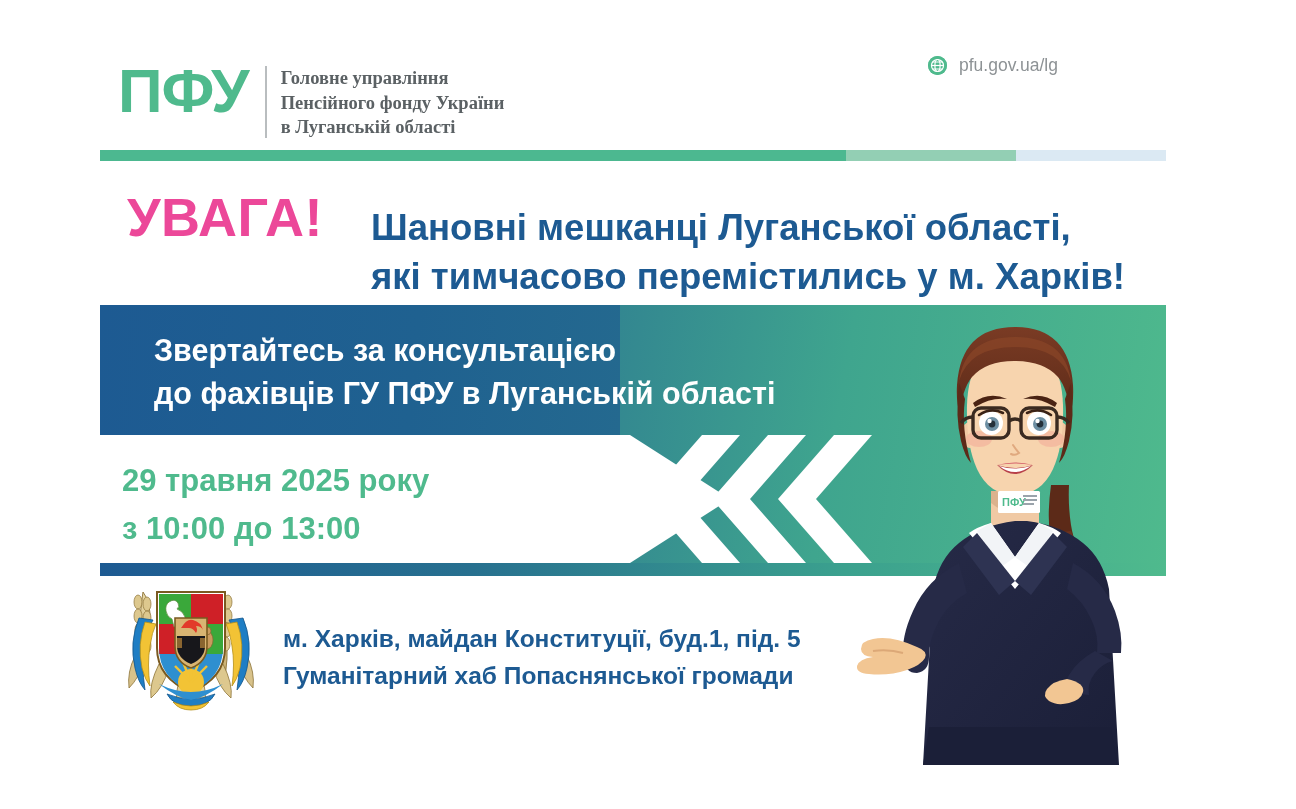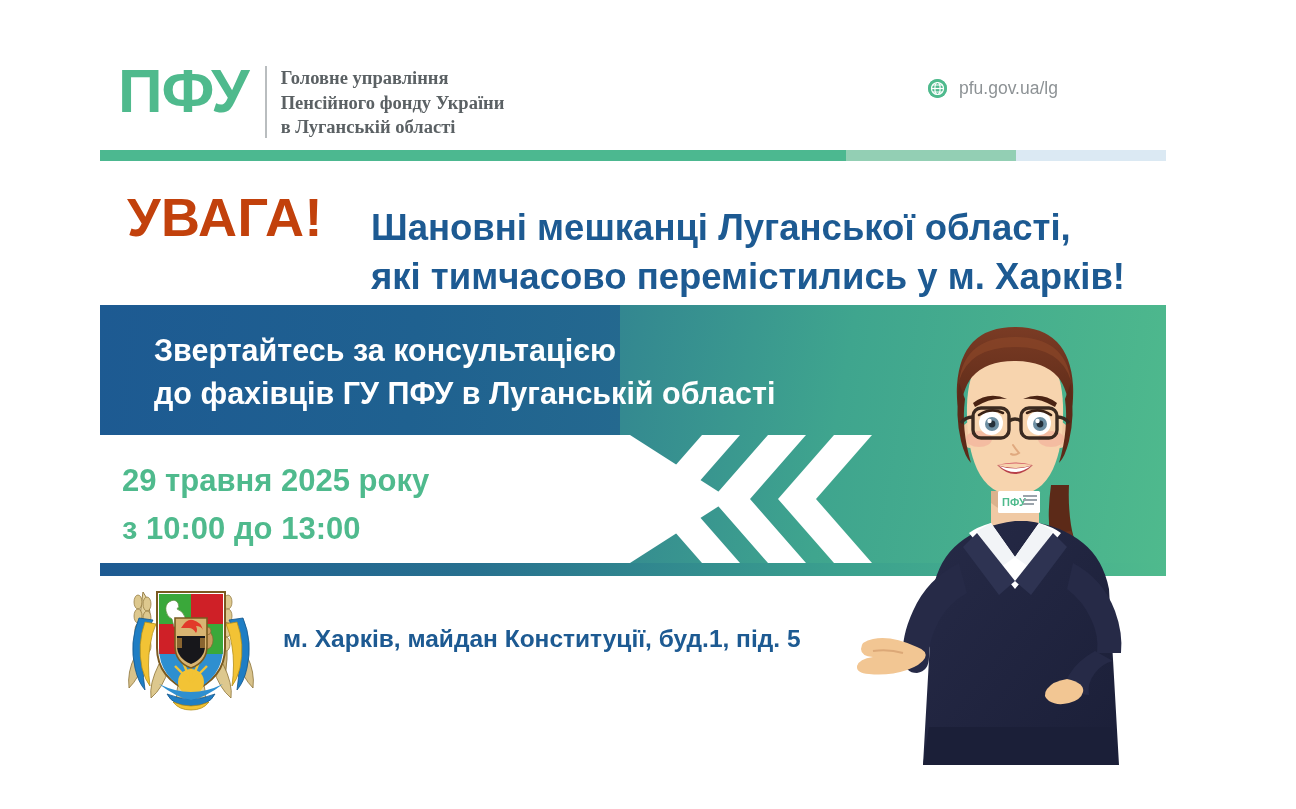--- a/index.html
+++ b/index.html
@@ -57,21 +57,21 @@
     font-weight: 700;
     color: #5b6164;
     line-height: 1.33;
     white-space: nowrap;
     font-family: Liberation Serif, serif;
   }
 
   
   .contacts {
     position: absolute;
-    left: 928px; top: 76px; text-align: right;
+    left: 928px; top: 53px; text-align: right;
   }
   .contact-row {
     display: flex;
     align-items: center;
     height: 25px;
     margin-bottom: 2px;
   }
   .contact-ico {
     width: 19px; height: 19px;
     border-radius: 50%;
@@ -93,21 +93,21 @@
   .hrule.seg1 { width: 746px; background: #4cb890; }
   .hrule.seg2 { left: 846px; width: 170px; background: #93cfb4; }
   .hrule.seg3 { left: 1016px; width: 150px; background: #dbe9f3; }
 
   
   .attention {
     position: absolute;
     left: 127px; top: 190px;
     font-size: 54px;
     font-weight: 700;
-    color: #c2410c;
+    color: #ec4899;
     letter-spacing: 0.5px;
     line-height: 1;
   }
   .headline {
     position: absolute;
     left: 371px; top: 187px;
     font-size: 36.5px;
     font-weight: 700;
     color: #1d5a92;
     line-height: 1.35;
@@ -518,15 +518,16 @@
       <path d="M60 40 l32 0 l0 28 q0 16 -16 22 q-16 -6 -16 -22 z" fill="#d8b472" stroke="#7a5a20" stroke-width="1.6"></path>
       <path d="M62 58 l28 0 l0 10 q0 12 -14 18 q-14 -6 -14 -18 z" fill="#17171b"></path>
       <path d="M66 50 q6 -10 12 -8 q8 2 10 10 q-2 -4 -7 -4 q2 4 0 7 q-3 -5 -7 -5 q-5 0 -8 0 z" fill="#e23a2a"></path>
       <rect x="62" y="60" width="5" height="10" fill="#8a6530"></rect>
       <rect x="85" y="60" width="5" height="10" fill="#8a6530"></rect>
     </svg>
   </div>
 
   <div class="address">
     <div>м. Харків, майдан Конституції, буд.1, під. 5</div>
+    <div>Гуманітарний хаб Попаснянської громади</div>
   </div>
 
 </div>
 
 </body></html>

